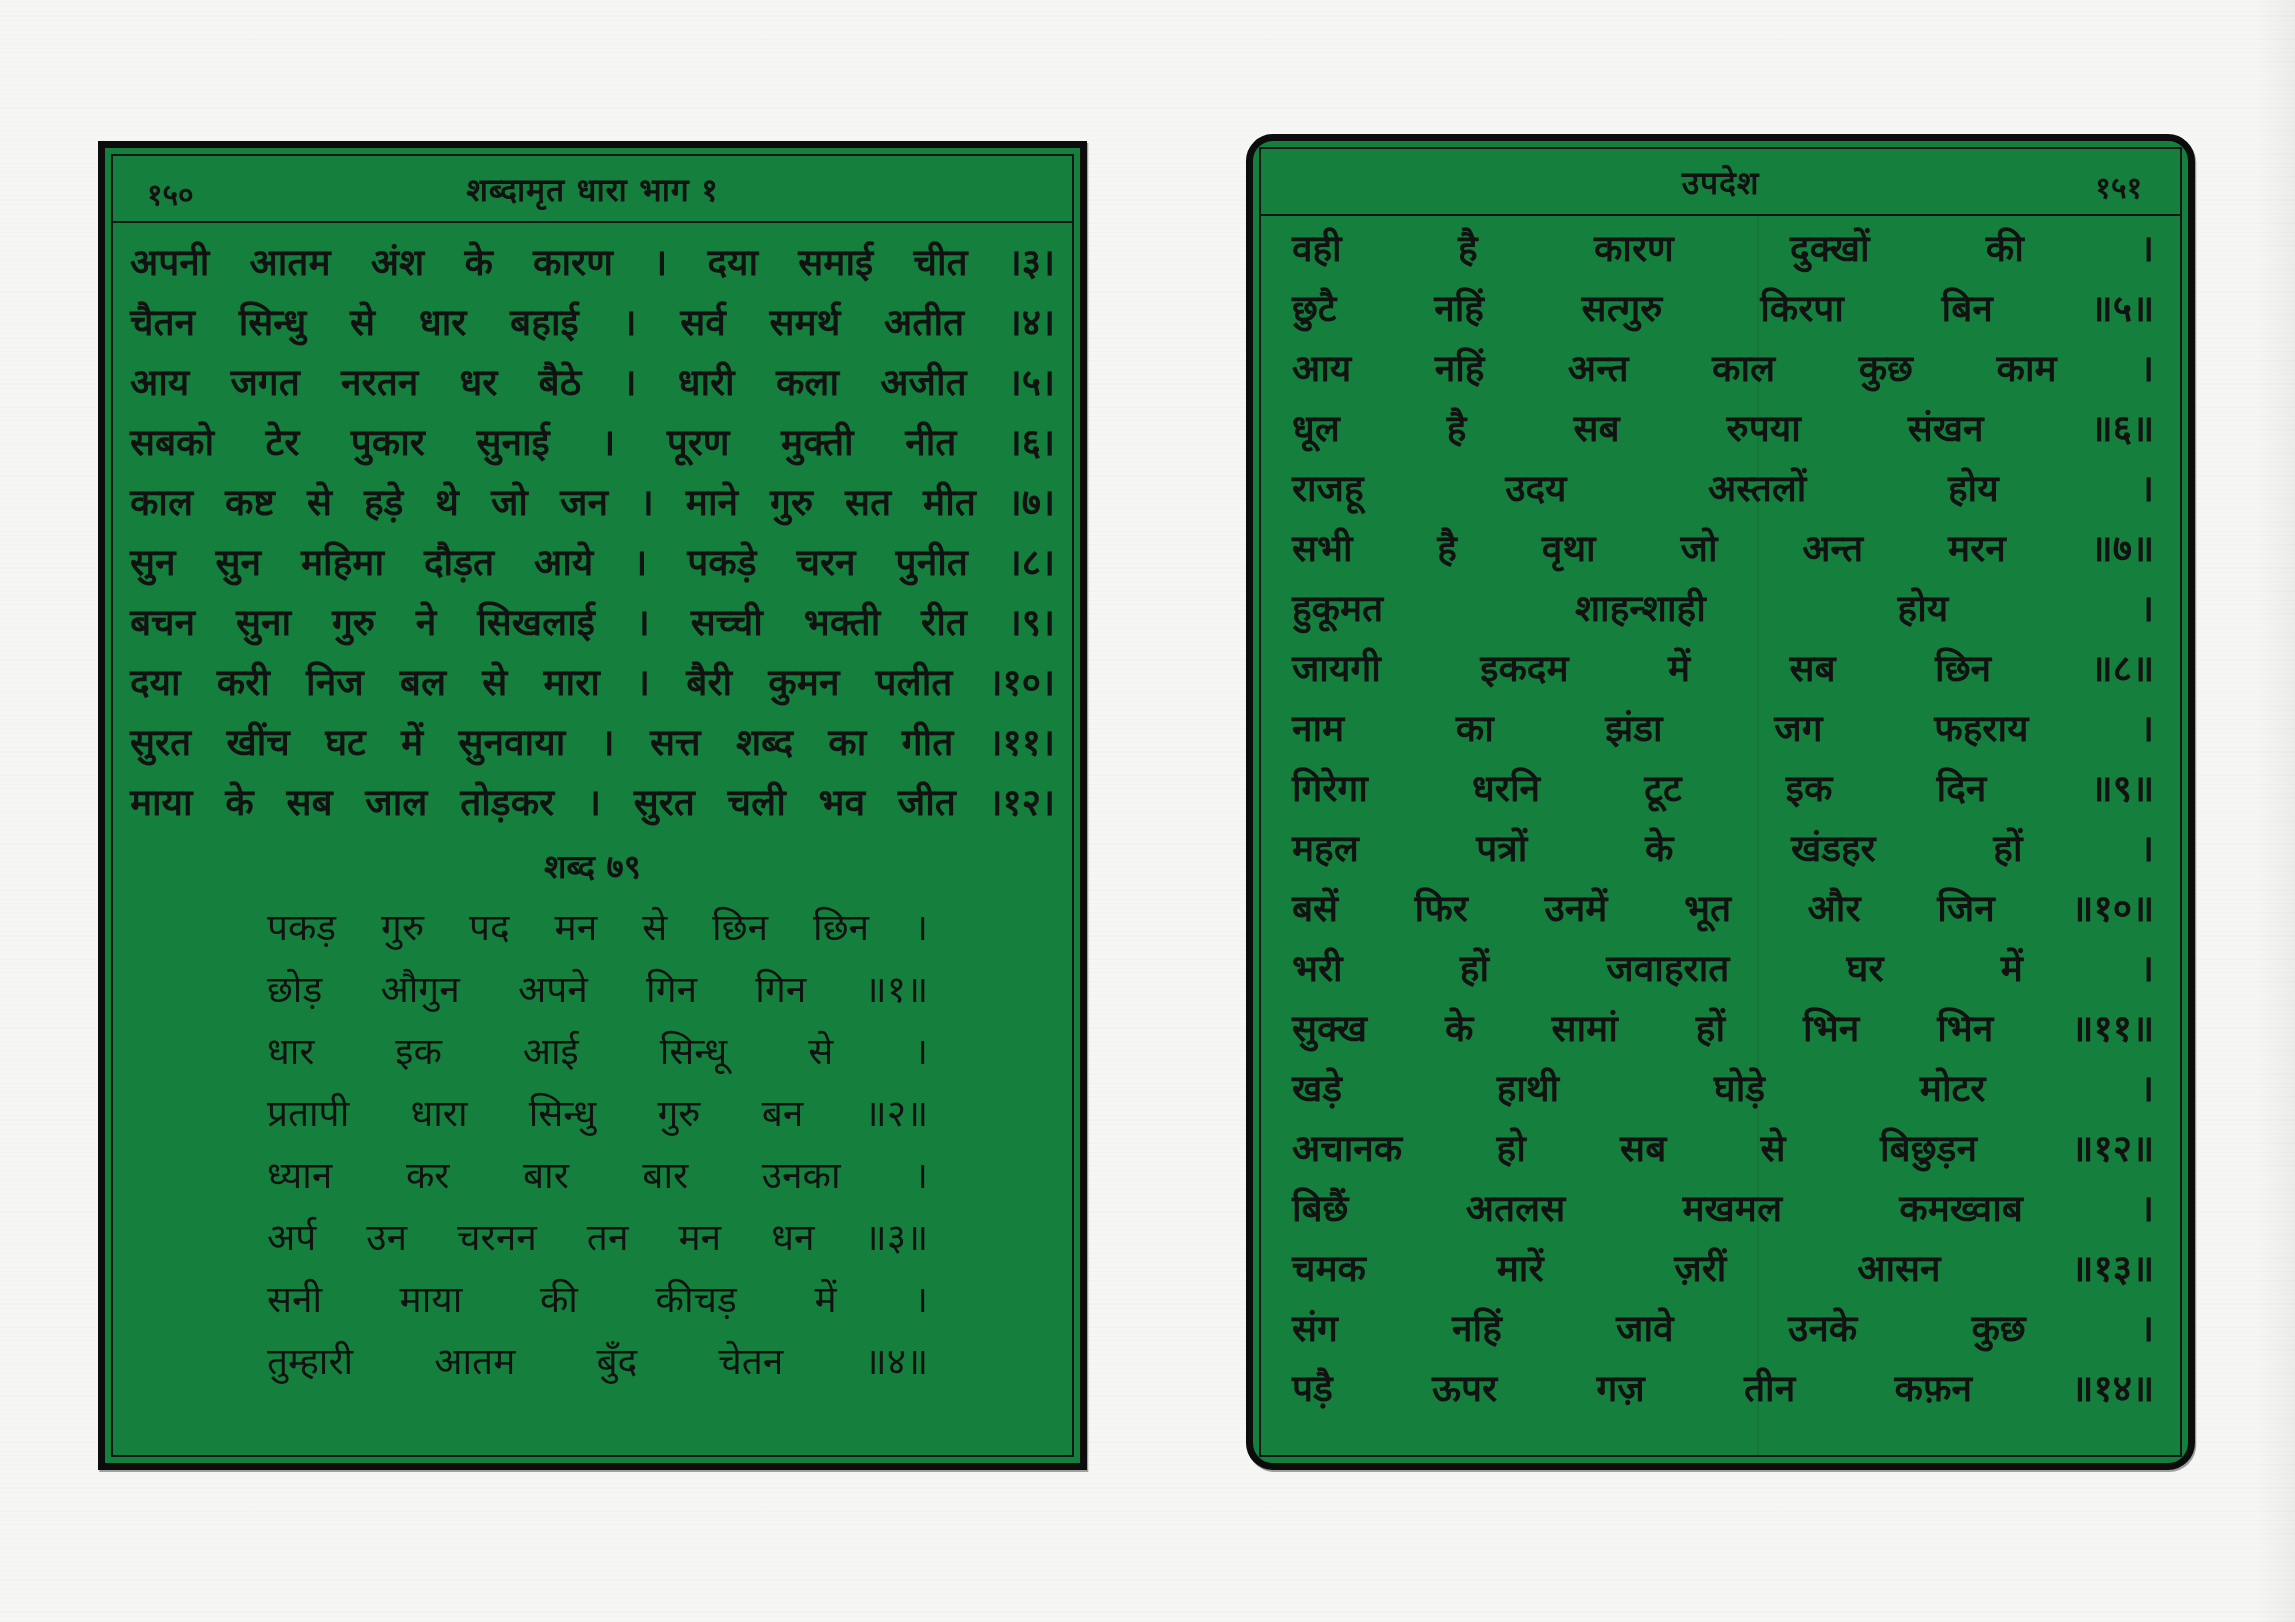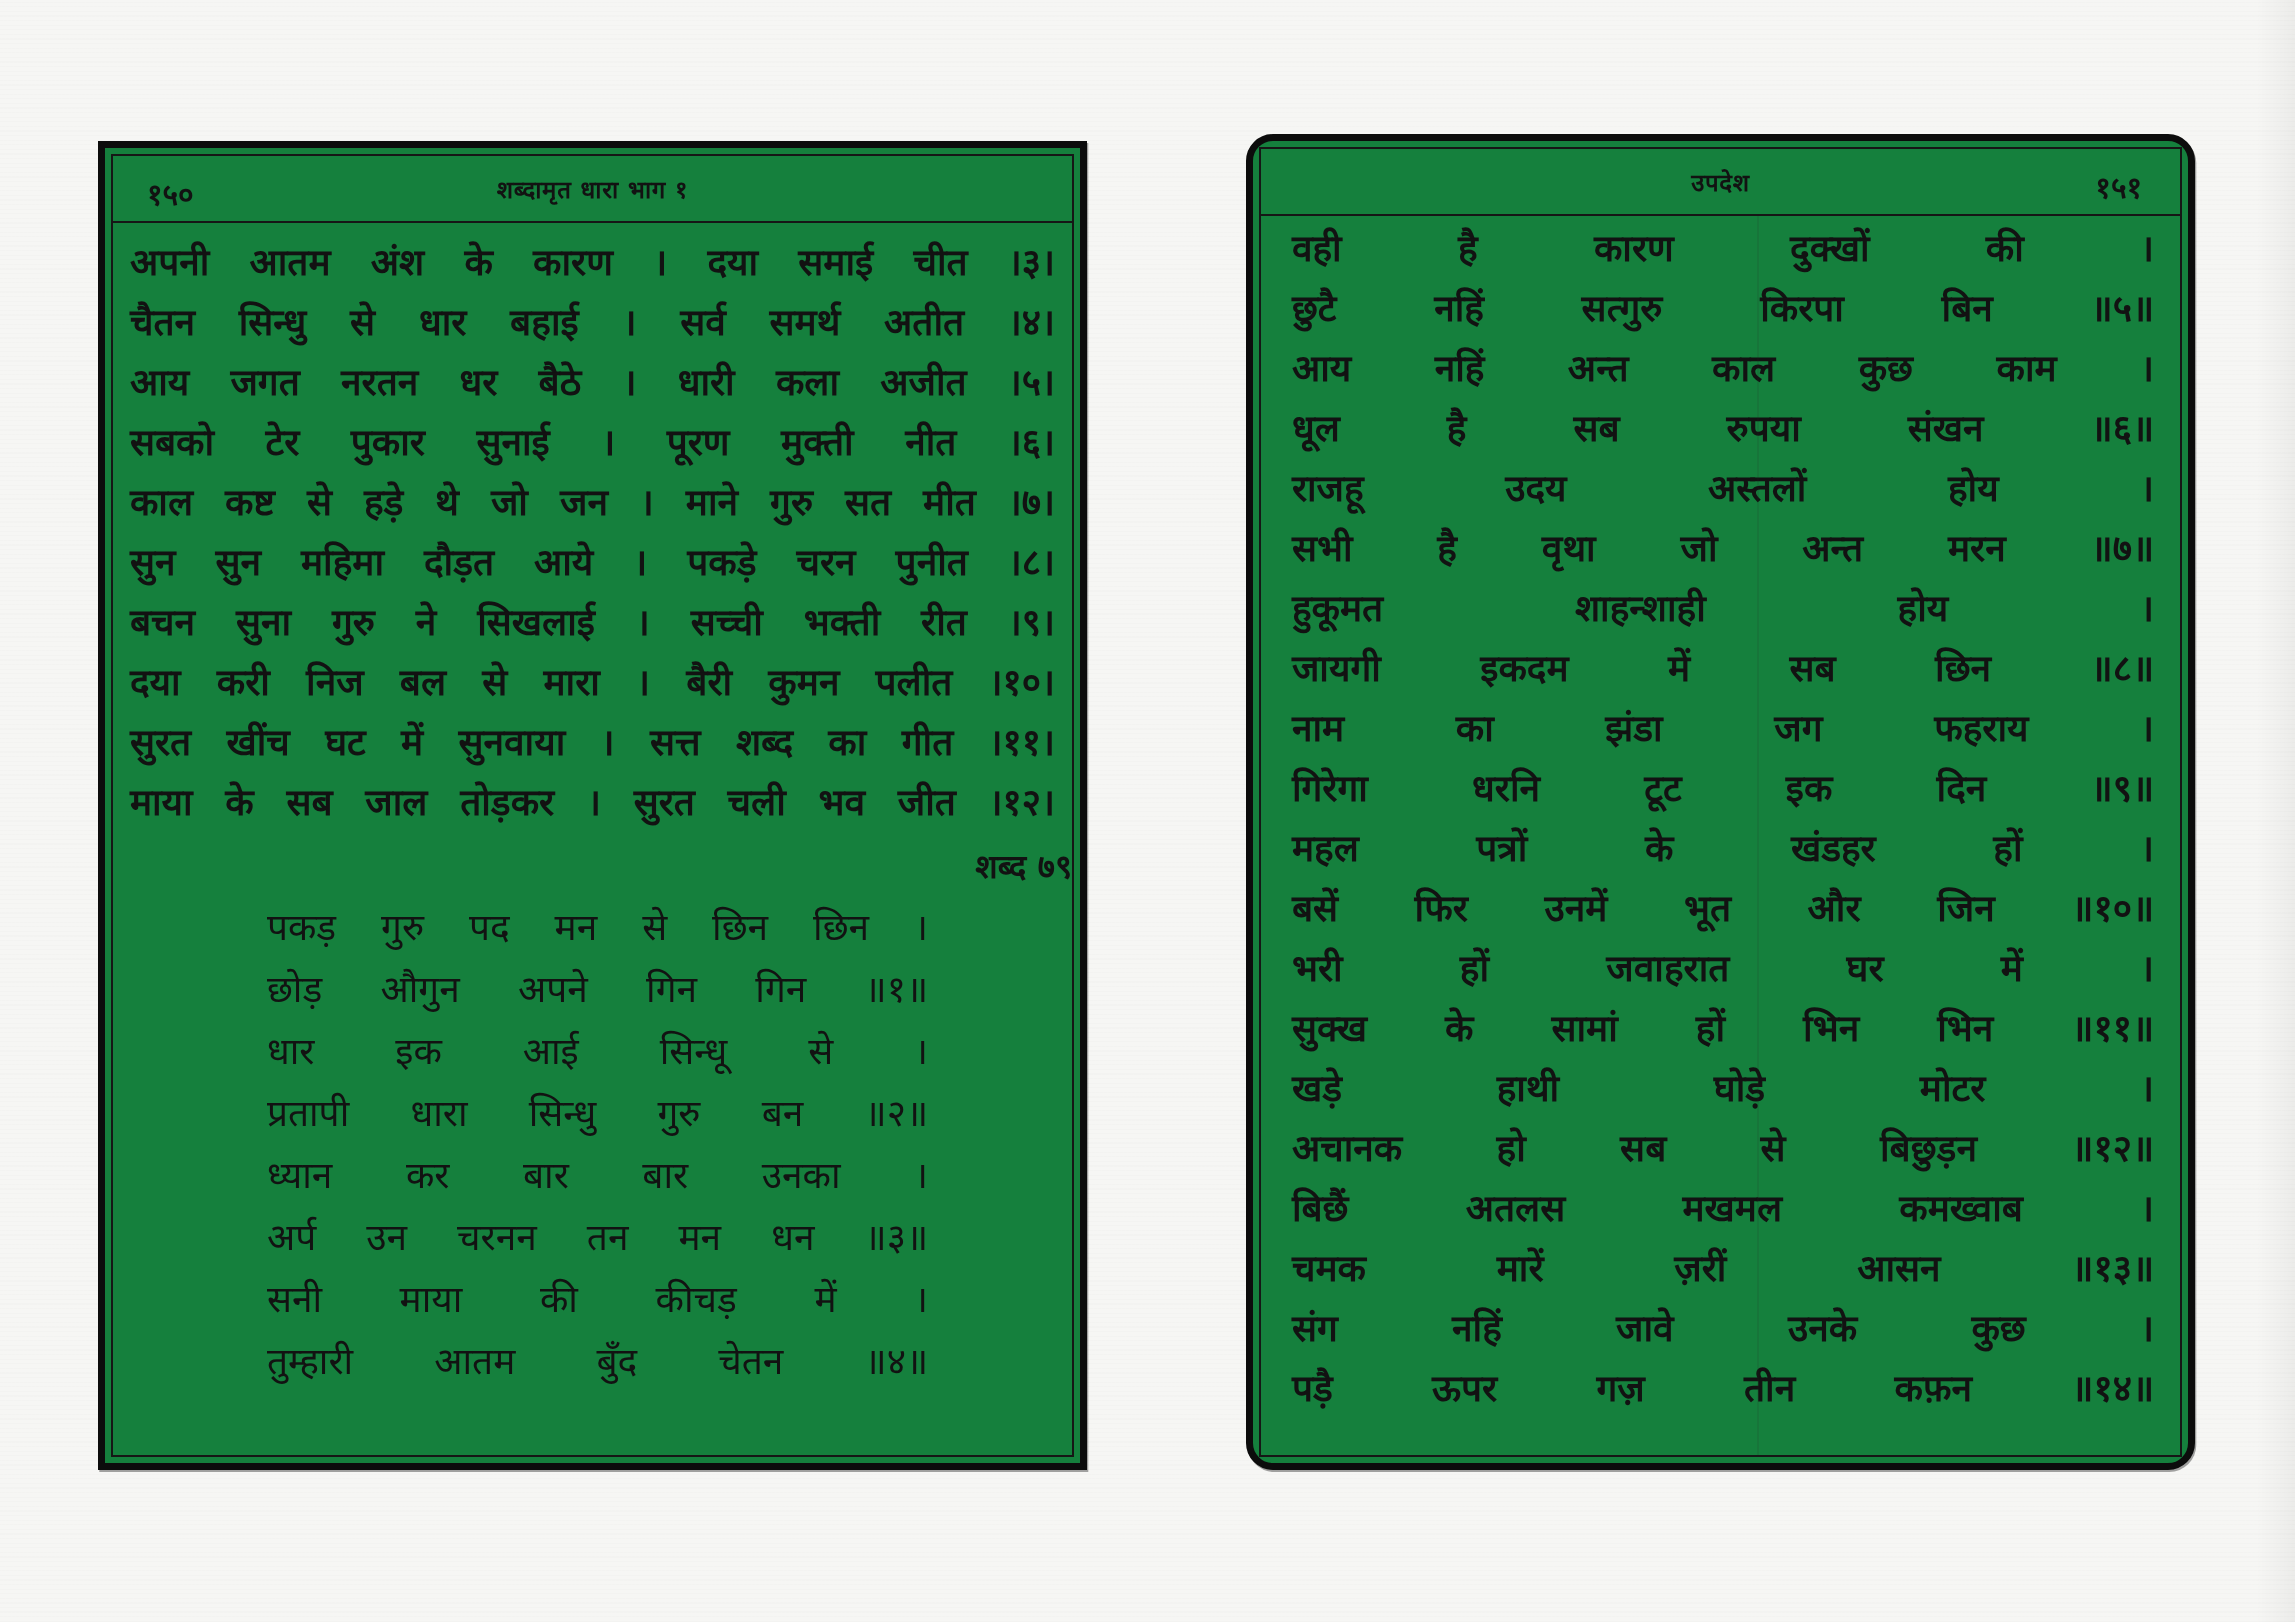--- a/index.html
+++ b/index.html
@@ -25,36 +25,36 @@
     border:2.6px solid #161616;
     display:flex; flex-direction:column;
     overflow:hidden;
   }
   .page-header {
     position:relative;
     flex:0 0 67px;
     border-bottom:2.6px solid #161616;
     display:flex; align-items:center; justify-content:center;
   }
-  .page-title { font-size:24px; font-weight:700; letter-spacing:0.7px; }
+  .page-title { font-size:32px; font-weight:700; letter-spacing:0.7px; }
   .page-num { position:absolute; font-size:30px; font-weight:700; top:17px; }
   .page-num.left-pos  { left:34px; }
   .page-num.right-pos { right:38px; }
   .page-body { flex:1 1 auto; position:relative; }
 
   
   #left-page  { left:98px; top:141px; width:989px; height:1329px; }
   .couplets { padding:10.5px 17px 0 17px; }
   .couplet {
     font-size:37px; font-weight:700; line-height:60px;
     text-align:justify; text-align-last:justify;
     white-space:normal;
   }
   .section-heading {
-    text-align:right; font-size:33px; font-weight:700;
+    text-align:center; font-size:33px; font-weight:700;
     line-height:56px; margin-top:5.2px;
   }
   .verses { padding:2.6px 144px 0 154px; }
   .verse-line {
     font-size:37px; font-weight:400; line-height:62px;
     text-align:justify; text-align-last:justify;
   }
 
   
   #right-page { left:1246px; top:134px; width:949px; height:1336px;border-radius:27px; }

